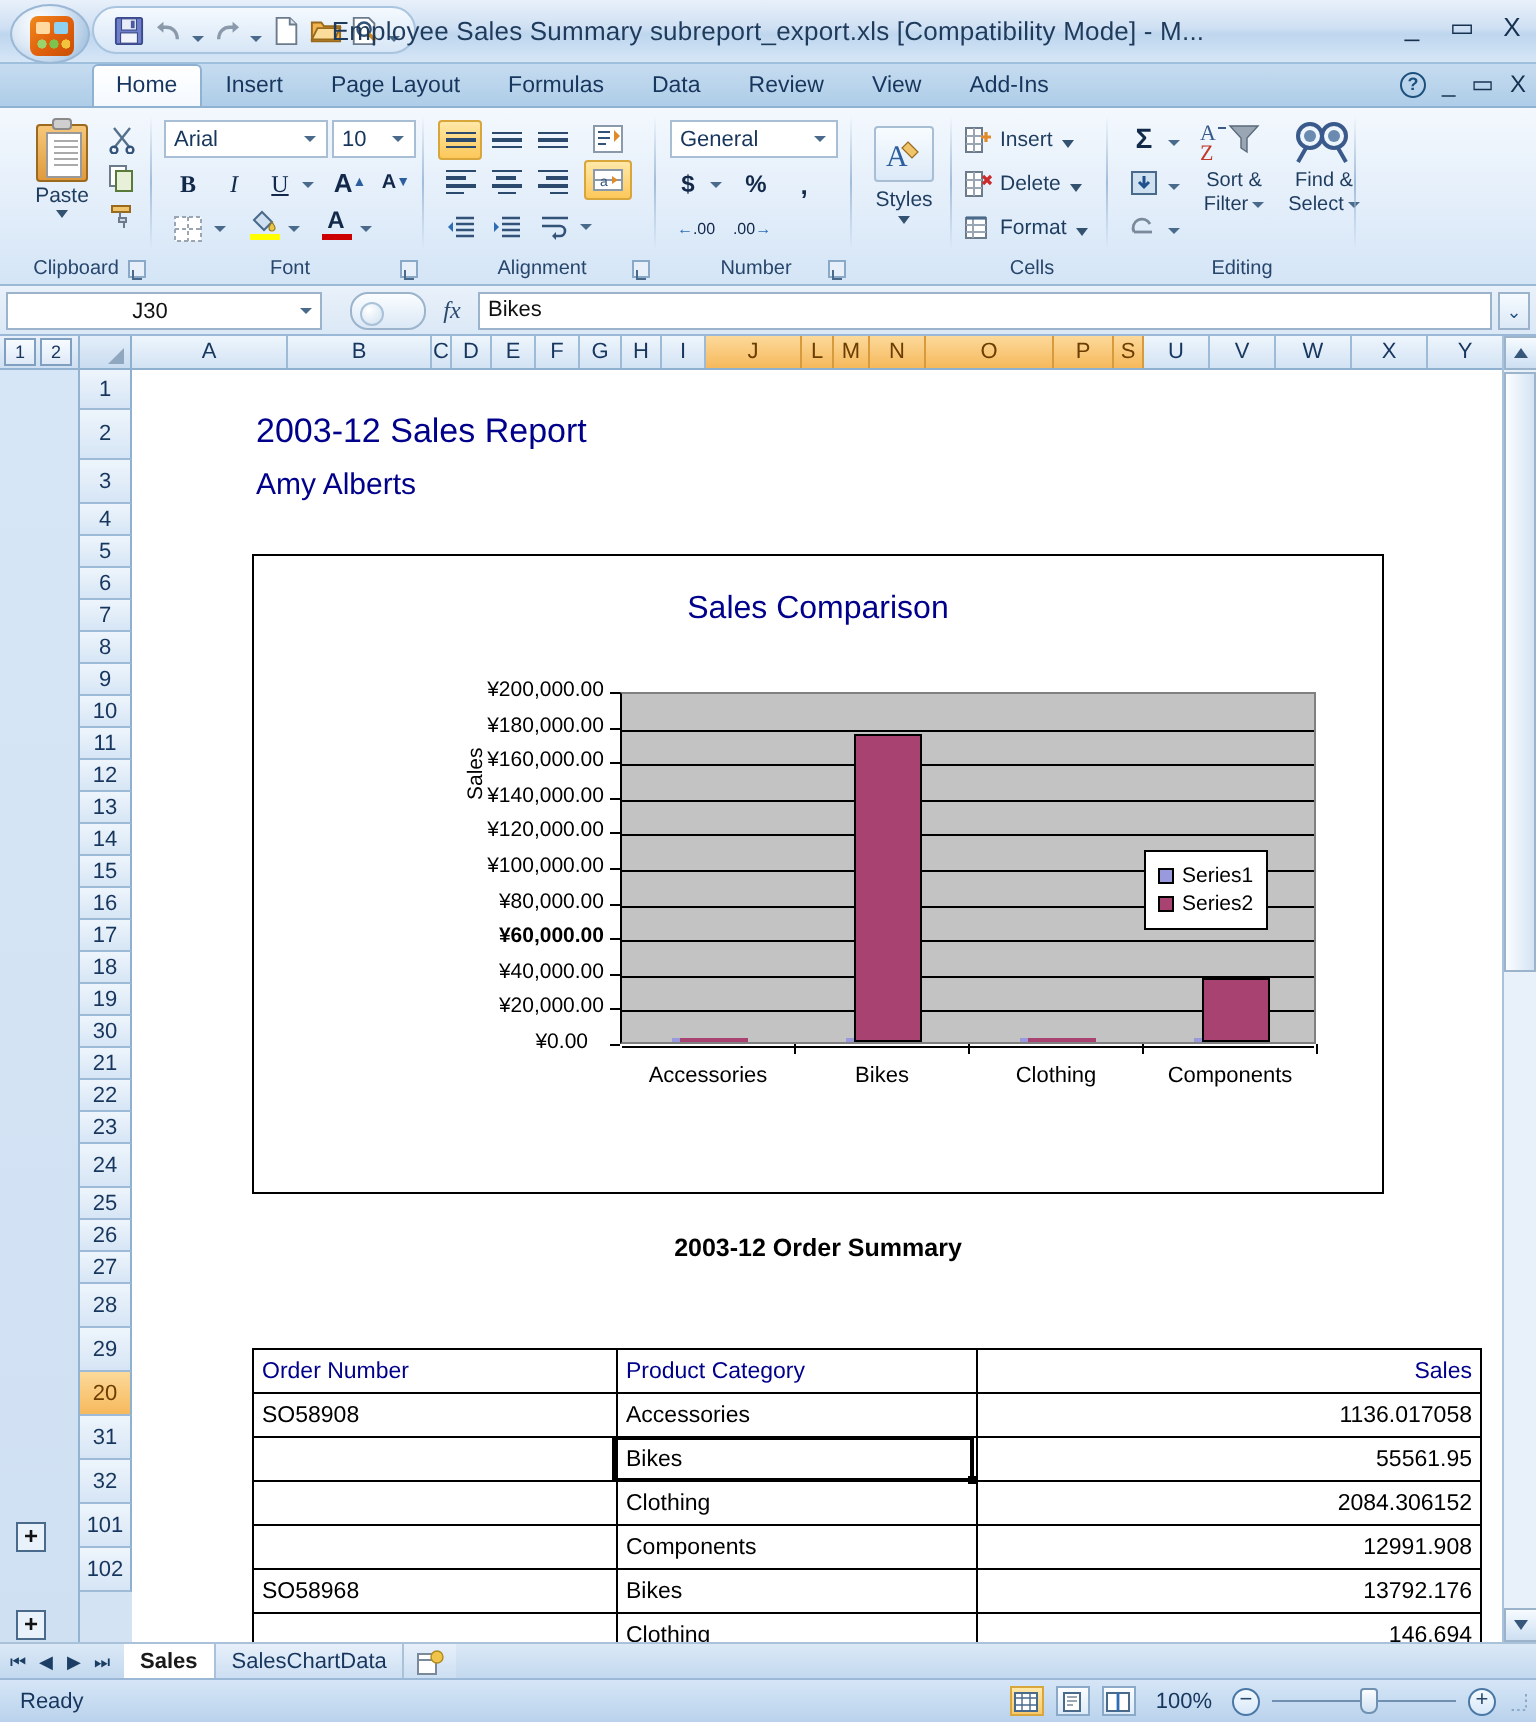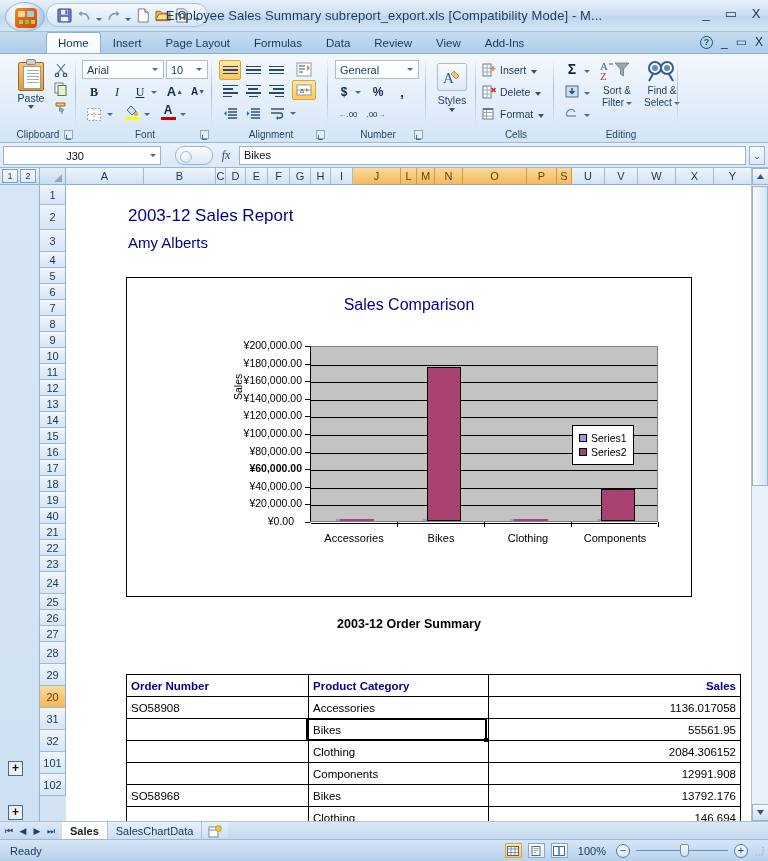--- a/index.html
+++ b/index.html
@@ -179,21 +179,21 @@
   .xlab{ position:absolute; font-size:11px; color:#000; text-align:center; white-space:nowrap;}
   .legend{ position:absolute; background:#fff; border:1px solid #000; padding:5px 6px;}
   .leg-item{ display:flex; align-items:center; gap:4px; font-size:10.5px; color:#000; line-height:14px;}
   .leg-sw{ width:8px;height:8px; border:1px solid #000; }
 
   .tbl-title{ position:absolute; top:432px; left:0; width:566px; text-align:center;
     font-size:12.5px; color:#000; font-weight:bold; left:60px;}
 
   .dtable{ position:absolute; left:60px; top:489px; width:615px; border-collapse:collapse; }
   .dtable td, .dtable th{ border:1px solid #000; height:22px; padding:1px 4px; font-size:11.5px; color:#000; font-weight:normal; text-align:left; vertical-align:middle;}
-  .dtable th{ color:#00008B; font-weight:bold; }
+  .dtable th{ color:#00008B; font-weight:normal; }
   .dtable .num{ text-align:right; }
   .dtable .c-order{ width:182px; }
   .dtable .c-cat{ width:180px; }
   .c-noborder{ border-top:none !important; }
   .selcell{ position:absolute; border:2px solid #000; pointer-events:none; }
   .selcell:after{ content:""; position:absolute; right:-3px; bottom:-3px; width:4px;height:4px; background:#000;}
 
   
   .vscroll{ position:absolute; right:0; top:168px; width:17px; bottom:40px; background:#e8f0f9; border-left:1px solid #a9c2da;}
   .sbtn{ width:17px;height:17px; background:linear-gradient(180deg,#f6fbff,#cddff2); border:1px solid #9bb4cc; display:flex;align-items:center;justify-content:center;}
@@ -692,21 +692,21 @@
         <div class="rh" style="height: 16px;">10</div>
         <div class="rh" style="height: 16px;">11</div>
         <div class="rh" style="height: 16px;">12</div>
         <div class="rh" style="height: 16px;">13</div>
         <div class="rh" style="height: 16px;">14</div>
         <div class="rh" style="height: 16px;">15</div>
         <div class="rh" style="height: 16px;">16</div>
         <div class="rh" style="height: 16px;">17</div>
         <div class="rh" style="height: 16px;">18</div>
         <div class="rh" style="height: 16px;">19</div>
-        <div class="rh" style="height: 16px;">40</div>
+        <div class="rh" style="height: 16px;">30</div>
         <div class="rh" style="height: 16px;">21</div>
         <div class="rh" style="height: 16px;">22</div>
         <div class="rh" style="height: 16px;">23</div>
         <div class="rh" style="height: 22px;">24</div>
         <div class="rh" style="height: 16px;">25</div>
         <div class="rh" style="height: 16px;">26</div>
         <div class="rh" style="height: 16px;">27</div>
         <div class="rh" style="height: 22px;">28</div>
         <div class="rh" style="height: 22px;">29</div>
         <div class="rh sel" style="height: 22px;">20</div>

